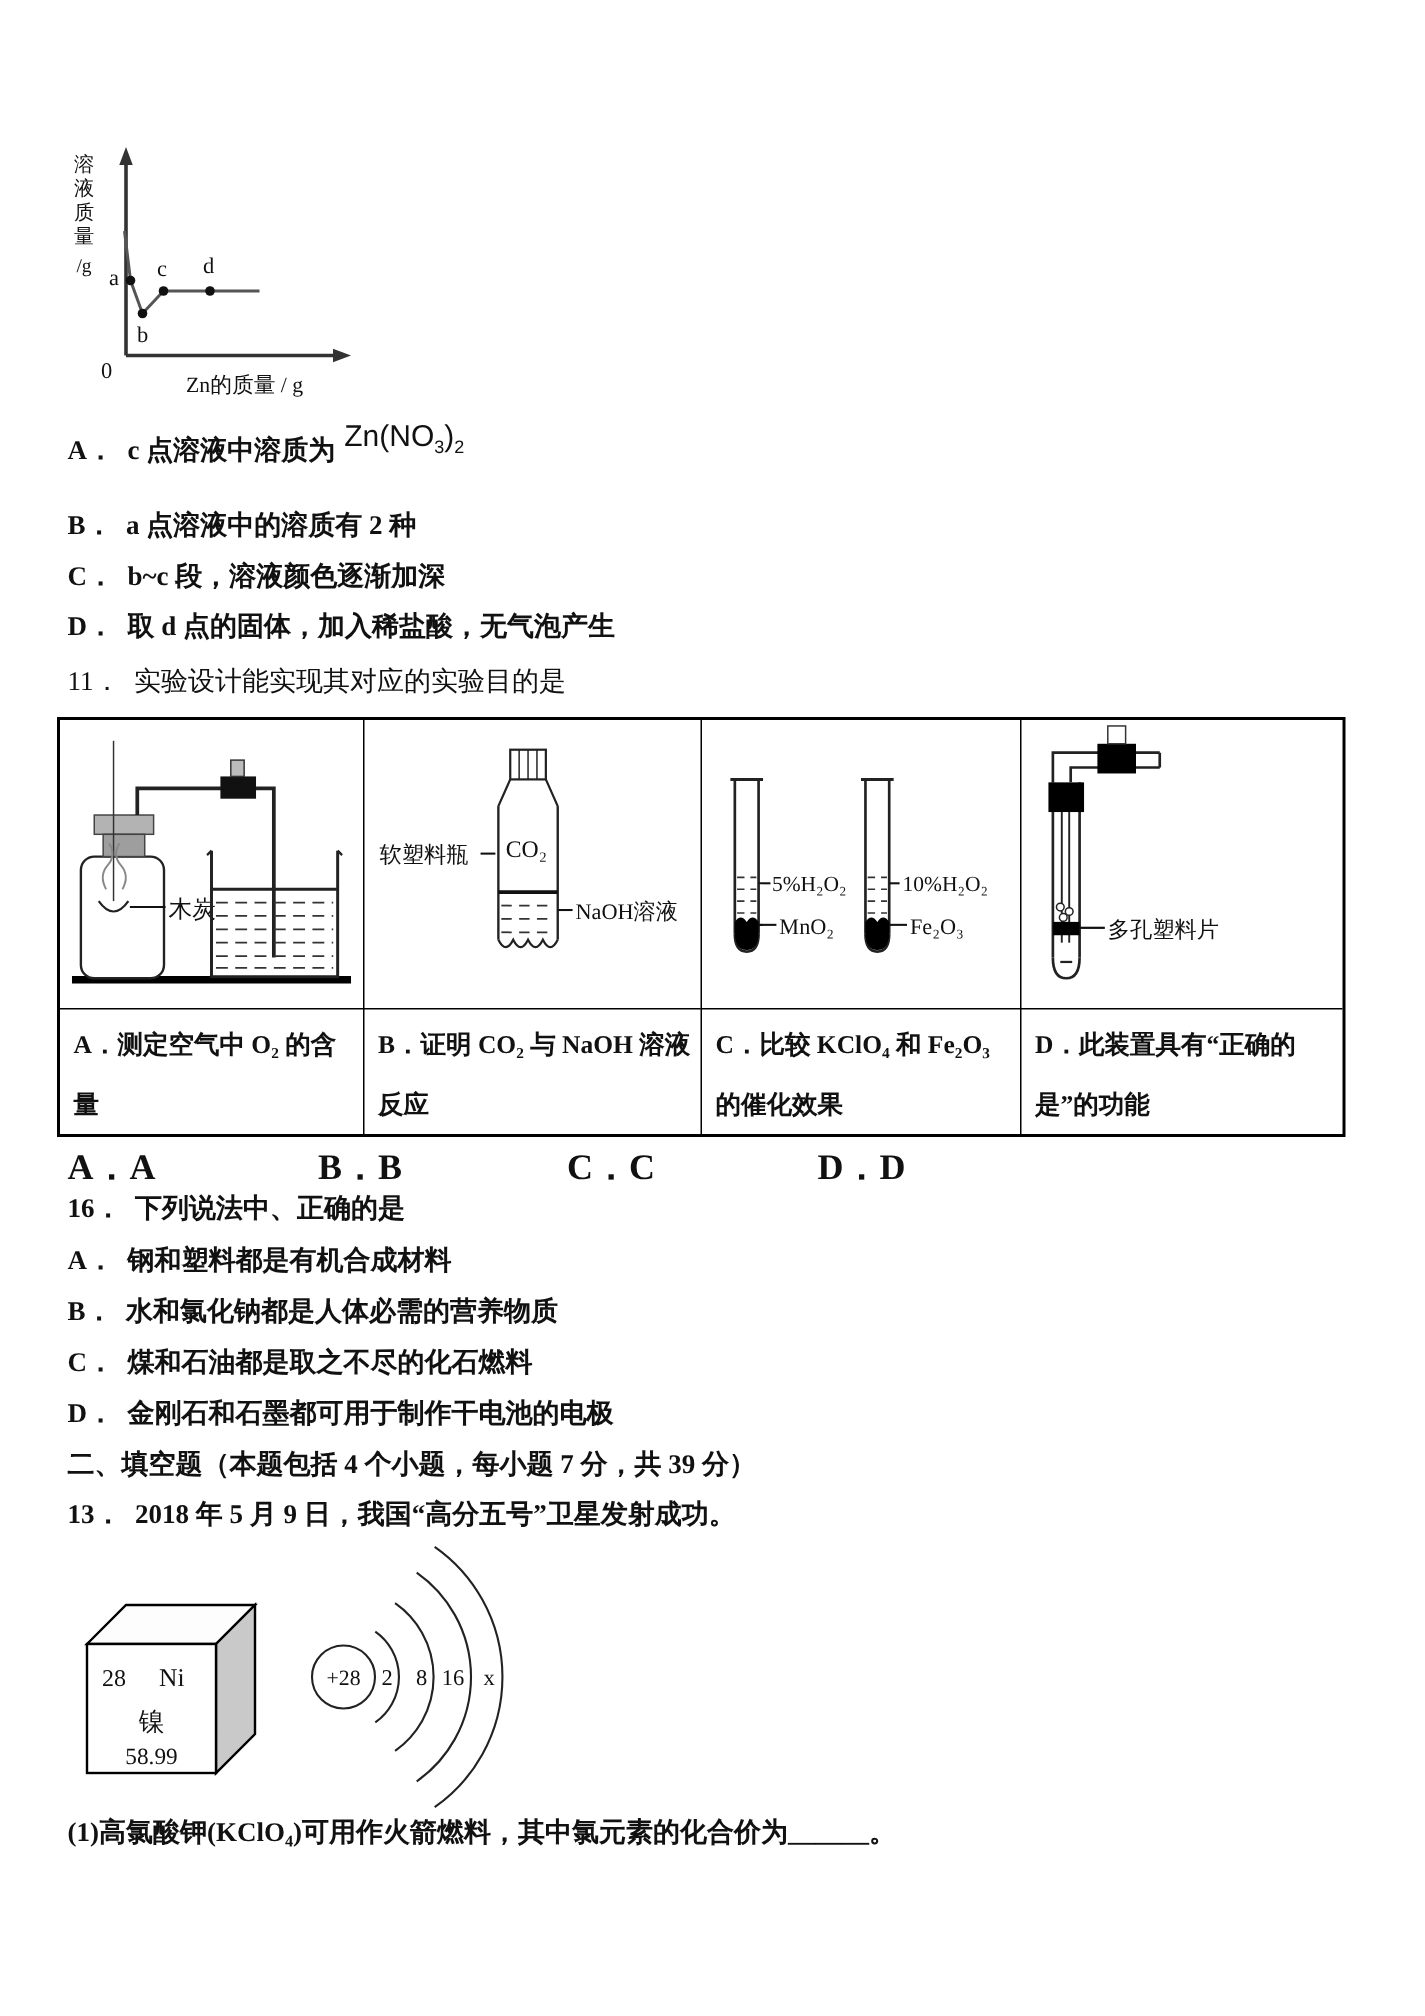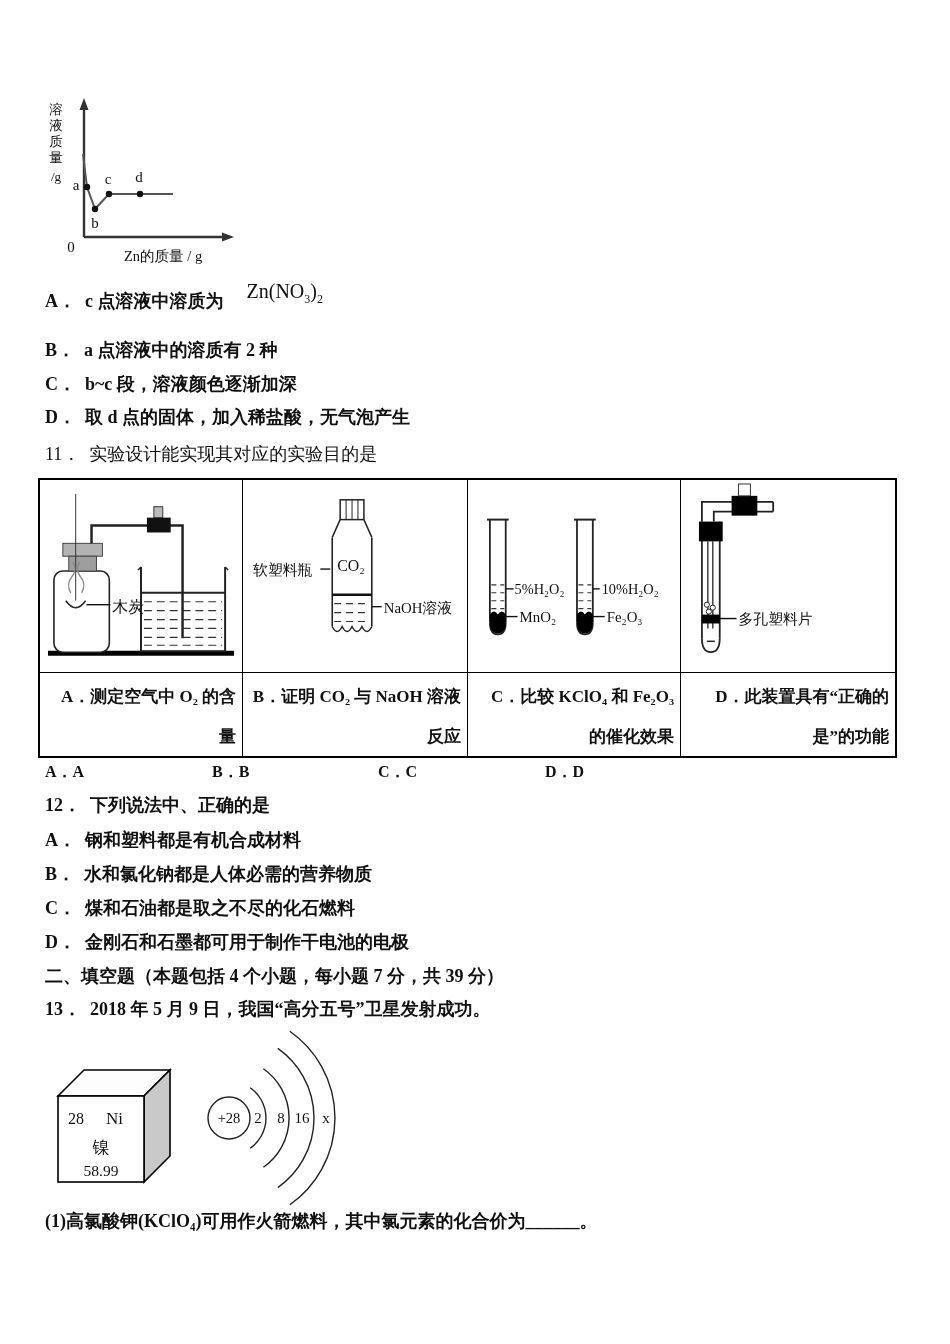--- a/index.html
+++ b/index.html
@@ -3,36 +3,36 @@
 <meta charset="utf-8">
 <style>
   html,body{margin:0;padding:0;background:#888;}
   .page{position:relative;width:950px;height:1344px;background:#ffffff;margin:0 auto;
         font-family:"Liberation Serif","DejaVu Serif",serif;color:#111;overflow:hidden;}
   .abs{position:absolute;}
   .textline{position:absolute;left:45px;font-size:18px;font-weight:700;white-space:nowrap;
             line-height:26px;color:#111;}
   .textline .lbl{margin-right:9px;}
   .plain{font-weight:400;}
-  .fx{font-weight:400;font-size:20px;position:relative;top:-9px;margin-left:23px;
-      font-family:Liberation Serif, serif;}
+  .fx{font-weight:400;font-size:20px;position:relative;top:-9px;margin-left:6px;
+      font-family:Liberation Sans, sans-serif;}
   .fx sub{font-size:12px;}
   
   .qtable{position:absolute;left:38px;top:478px;width:859px;height:280px;
           border:2px solid #000;box-sizing:border-box;display:grid;
           grid-template-columns:202px 225px 213px 215px;grid-template-rows:192px 84px;}
   .qtable .cell{border-left:1.5px solid #000;box-sizing:border-box;display:flex;
                 align-items:center;justify-content:center;overflow:hidden;}
   .qtable .cell.first{border-left:none;}
   .qtable .cap{border-left:1.5px solid #000;border-top:1.5px solid #000;box-sizing:border-box;
-               font-size:17px;font-weight:700;line-height:40px;padding:4px 6px 0 9px;text-align:right;}
+               font-size:17px;font-weight:700;line-height:40px;padding:4px 6px 0 9px;}
   .qtable .cap.first{border-left:none;}
   svg{display:block;}
   svg text{font-family:"Liberation Serif","DejaVu Serif",serif;fill:#111;}
-  .answers span{position:absolute;font-size:16px;font-weight:700;white-space:nowrap;}
+  .answers span{position:absolute;font-size:24px;font-weight:700;white-space:nowrap;}
 </style>
 </head>
 <body>
 
 <div class="page">
 
   <svg class="abs" style="left:36px;top:94px" width="210" height="178" viewBox="0 0 210 178">
     <text x="20" y="20" font-size="13.5" text-anchor="middle">溶</text>
     <text x="20" y="36" font-size="13.5" text-anchor="middle">液</text>
     <text x="20" y="52" font-size="13.5" text-anchor="middle">质</text>
@@ -193,21 +193,21 @@
   </div>
 
   <div class="answers">
     <span style="left:45px;top:762px">A．A</span>
     <span style="left:212px;top:762px">B．B</span>
     <span style="left:378px;top:762px">C．C</span>
     <span style="left:545px;top:762px">D．D</span>
   </div>
 
   <div class="textline" style="top:792px">
-    <span class="lbl">12．</span><span>下列说法中、正确的是</span>
+    <span class="lbl">16．</span><span>下列说法中、正确的是</span>
   </div>
   <div class="textline" style="top:827px">
     <span class="lbl">A．</span><span>钢和塑料都是有机合成材料</span>
   </div>
   <div class="textline" style="top:861px">
     <span class="lbl">B．</span><span>水和氯化钠都是人体必需的营养物质</span>
   </div>
   <div class="textline" style="top:895px">
     <span class="lbl">C．</span><span>煤和石油都是取之不尽的化石燃料</span>
   </div>

